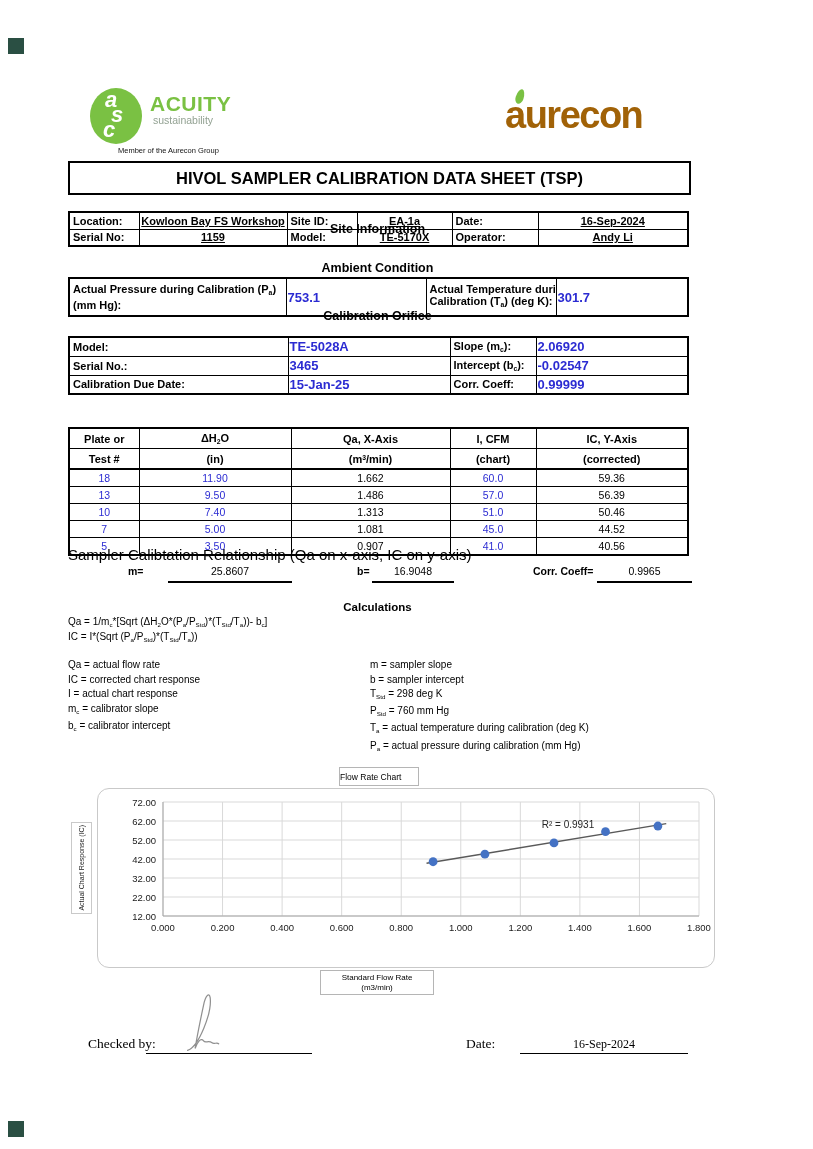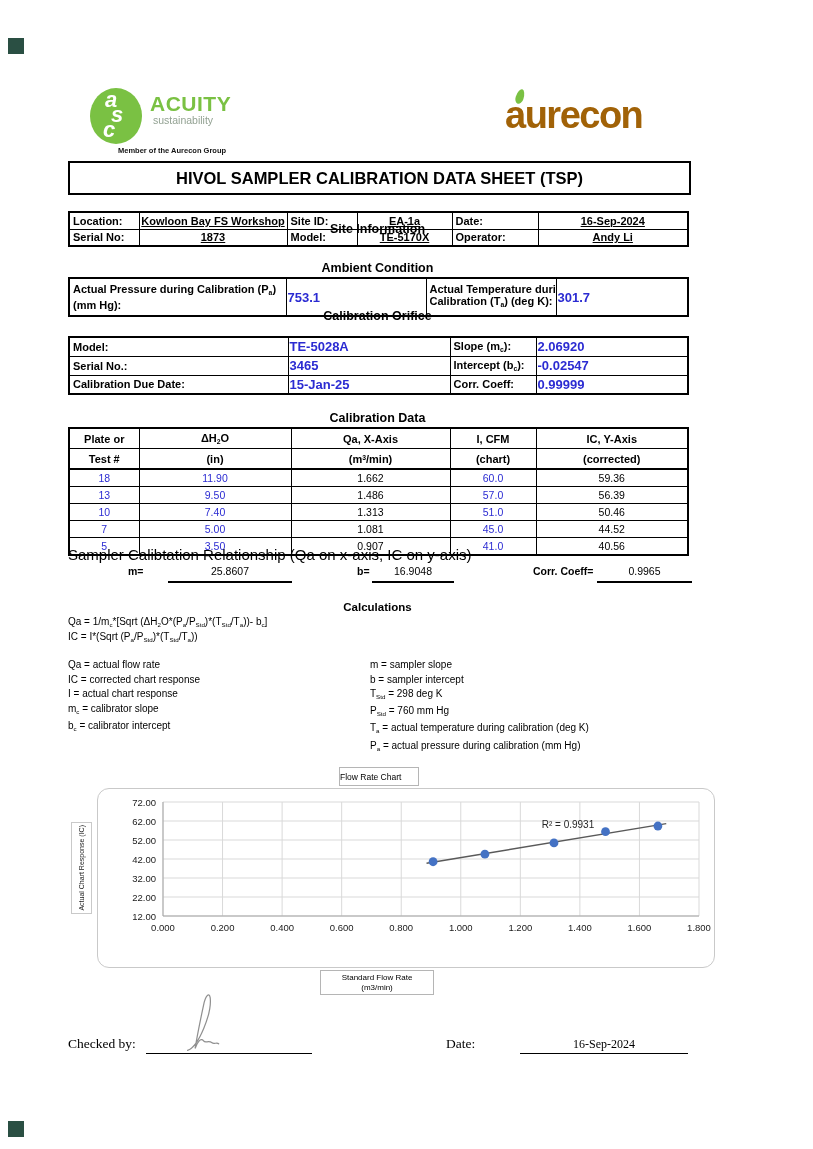--- a/index.html
+++ b/index.html
@@ -8,21 +8,21 @@
   .corner{position:absolute;width:16px;height:16px;background:#2a4f43;}
   
   .acuity{position:absolute;left:90px;top:86px;width:200px;height:72px;}
   .acuity-ellipse{position:absolute;left:0;top:2px;width:52px;height:56px;background:#7ac143;border-radius:50%;}
   .acuity-ellipse span{position:absolute;color:#fff;font-weight:bold;font-size:22px;line-height:20px;font-style:italic;}
   .m-a{left:15px;top:2px;}
   .m-s{left:21px;top:17px;}
   .m-c{left:13px;top:32px;}
   .acuity-name{position:absolute;left:60px;top:6px;color:#7ac143;font-weight:bold;font-size:21px;letter-spacing:0.5px;}
   .acuity-sub{position:absolute;left:63px;top:28px;color:#93a293;font-size:10.5px;}
-  .acuity-member{position:absolute;left:28px;top:60px;color:#141414;font-size:7.5px;font-weight:bold;}
+  .acuity-member{position:absolute;left:28px;top:60px;color:#141414;font-size:7.5px;font-weight:normal;}
   .aurecon{position:absolute;left:505px;top:94px;width:180px;height:48px;}
   .aurecon-text{position:absolute;left:0;top:0;font-weight:bold;font-size:38px;color:#a16207;letter-spacing:-1.5px;}
   .aurecon-leaf{position:absolute;left:11px;top:-5px;width:8px;height:15px;background:#7ac143;border-radius:50% 50% 50% 50%/60% 60% 40% 40%;transform:rotate(18deg);}
   
   .title-box{position:absolute;left:68px;top:161px;width:619px;height:30px;border:2px solid #000;
              display:flex;align-items:center;justify-content:center;font-weight:bold;font-size:16.5px;}
   .sec-head{position:absolute;left:68px;width:619px;text-align:center;font-weight:bold;font-size:12.5px;}
   
   table.tbl{position:absolute;left:68px;border-collapse:collapse;table-layout:fixed;width:619px;border:2px solid #000;}
   table.tbl td{border:1px solid #000;overflow:hidden;white-space:nowrap;}
@@ -51,21 +51,21 @@
   .chart-title-box{position:absolute;left:339px;top:767px;width:78px;height:17px;border:1px solid #b5b5b5;
                    display:flex;align-items:center;justify-content:flex-start;font-size:8.5px;}
   .chart-box{position:absolute;left:97px;top:788px;width:616px;height:178px;border:1px solid #c9c9c9;border-radius:12px;}
   .ylabel-box{position:absolute;left:71px;top:822px;width:19px;height:90px;border:1px solid #c9c9c9;
               display:flex;align-items:center;justify-content:center;}
   .ylabel-box span{writing-mode:vertical-rl;transform:rotate(180deg);font-size:7px;color:#222;white-space:nowrap;}
   .xlabel-box{position:absolute;left:320px;top:970px;width:112px;height:23px;border:1px solid #b5b5b5;
               display:flex;flex-direction:column;align-items:center;justify-content:center;font-size:8px;line-height:10px;}
   
   .serif{font-family:"Liberation Serif",serif;}
-  .footer-label{position:absolute;font-size:13.5px;color:#000;}
+  .footer-label{position:absolute;font-size:13.5px;color:#000;margin-left:20px;}
   .sign-underline{position:absolute;left:146px;top:1037px;width:166px;height:16px;border-bottom:1.5px solid #000;}
   .date-underline{position:absolute;left:520px;top:1037px;width:168px;height:16px;border-bottom:1.5px solid #000;
                   text-align:center;font-size:12px;}
   .signature{position:absolute;left:178px;top:990px;}
 </style>
 </head>
 <body>
 
 <div class="page">
 
@@ -106,21 +106,21 @@
         <tr style="height:17px;">
       <td class="lbl">Location:</td>
       <td class="val">Kowloon Bay FS Workshop</td>
       <td class="lbl">Site ID:</td>
       <td class="val">EA-1a</td>
       <td class="lbl">Date:</td>
       <td class="val">16-Sep-2024</td>
     </tr>
     <tr style="height:17px;">
       <td class="lbl">Serial No:</td>
-      <td class="val">1873</td>
+      <td class="val">1159</td>
       <td class="lbl">Model:</td>
       <td class="val">TE-5170X</td>
       <td class="lbl">Operator:</td>
       <td class="val">Andy Li</td>
     </tr>
   </tbody>
     </table>
 
   <div class="sec-head" style="top:261px;">Ambient Condition</div>
   <table class="tbl" style="top:277px;">
@@ -169,21 +169,20 @@
     </tr>
     <tr style="height:14px;">
       <td class="lbl">Calibration Due Date:</td>
       <td class="bval">15-Jan-25</td>
       <td class="lbl">Corr. Coeff:</td>
       <td class="bval">0.99999</td>
     </tr>
   </tbody>
     </table>
 
-  <div class="sec-head" style="top:411px;">Calibration Data</div>
   <table class="tbl caldata" style="top:427px;">
     <colgroup>
         <col style="width:70px">
         <col style="width:152px">
         <col style="width:159px">
         <col style="width:86px">
         <col style="width:152px">
       </colgroup>
     <tbody>
         <tr class="hrow">

